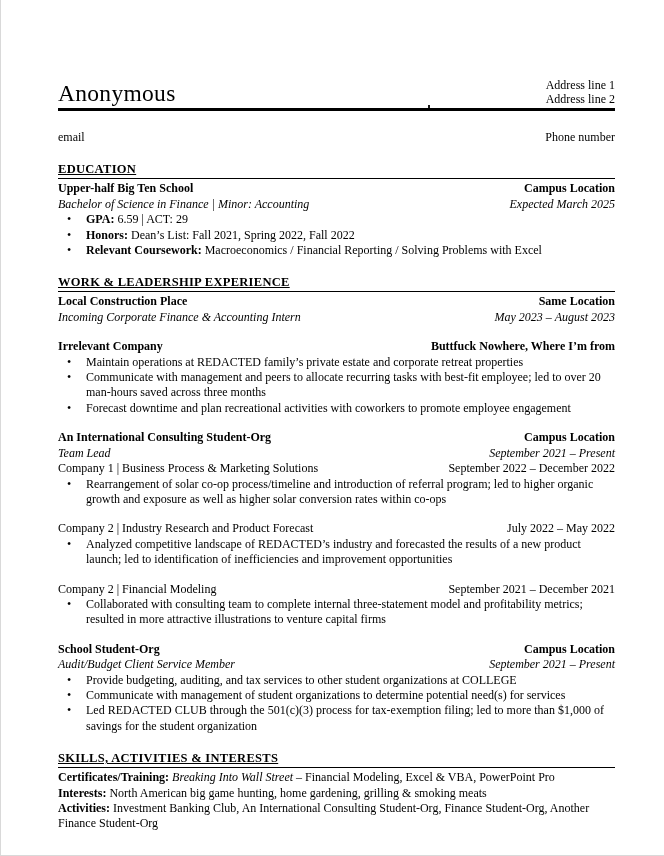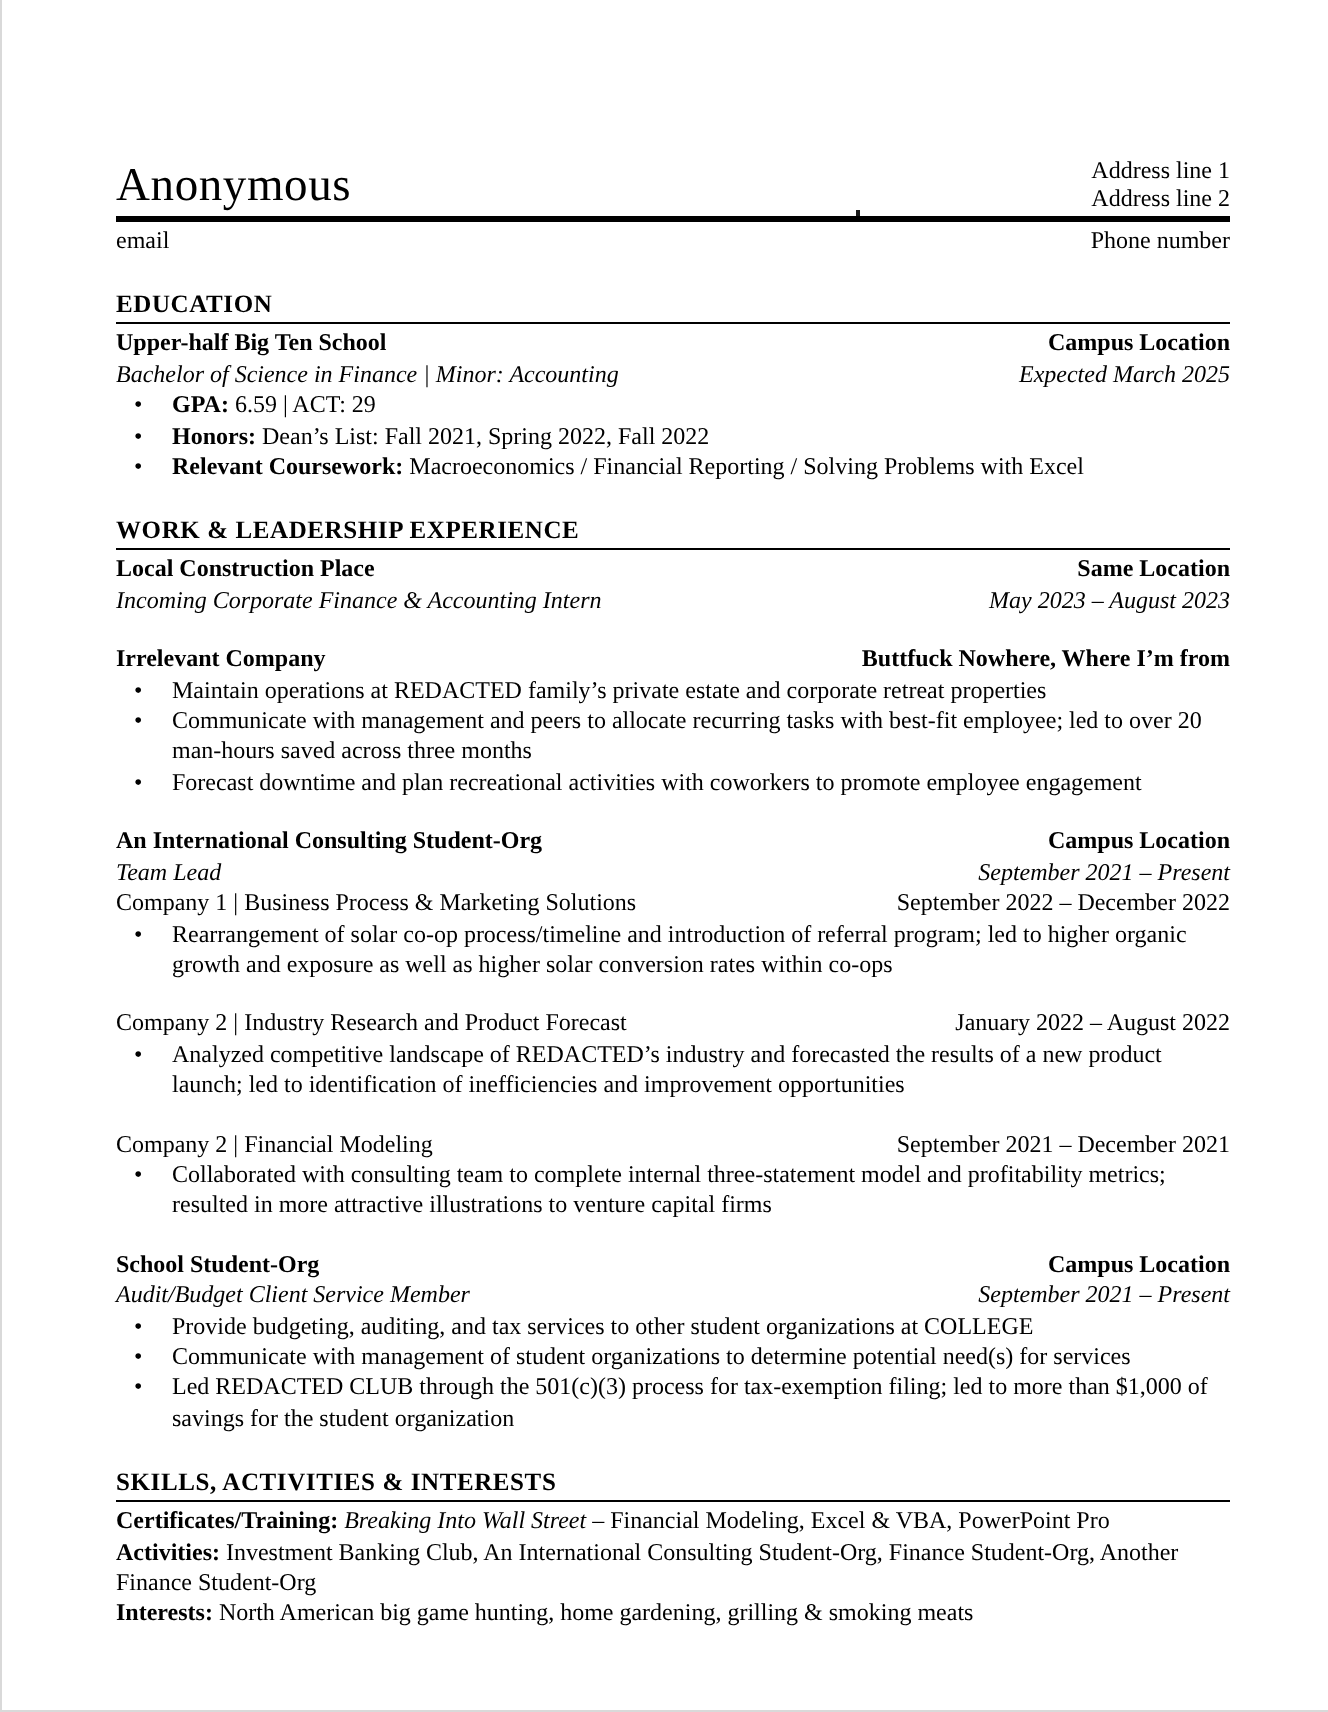--- a/index.html
+++ b/index.html
@@ -17,32 +17,33 @@
     overflow: hidden;
   }
   .page { padding: 78px 49px 0 57px; }
 
   
   .hdr-top { display: flex; justify-content: space-between; align-items: flex-end; }
   .name { font-size: 23.5px; line-height: 26px; letter-spacing: 0.3px; }
   .addr { text-align: right; line-height: 14px; }
   .hdr-rule { height: 3px; background: #000; margin-top: 2px; position: relative; }
   .stray { position: absolute; left: 370px; top: -3px; width: 2px; height: 3px; background: #1a1a1a; }
-  .hdr-bottom { display: flex; justify-content: space-between; margin-top: 2px; gap: 48px; }
+  .hdr-bottom { display: flex; justify-content: space-between; margin-top: 19px; gap: 48px; }
 
   
   section { margin-top: 17px; }
   .sec {
     font-size: 12.5px;
     font-weight: bold;
     letter-spacing: 0.3px;
     border-bottom: 1.6px solid #000;
     padding-bottom: 1px;
     margin-bottom: 2px;
     line-height: 15px;
+    text-decoration: underline;
   }
   .row { display: flex; justify-content: space-between; }
   .row .right { white-space: nowrap; text-align: right; padding-left: 10px; }
   .bold { font-weight: bold; }
   .italic { font-style: italic; }
 
   .entry { margin-top: 14px; }
   .entry.first { margin-top: 0; }
   .project { margin-top: 14px; }
 
@@ -143,21 +144,21 @@
           <span class="right">September 2022 – December 2022</span>
         </div>
         <ul>
           <li>Rearrangement of solar co-op process/timeline and introduction of referral program; led to higher organic growth and exposure as well as higher solar conversion rates within co-ops</li>
         </ul>
       </div>
 
       <div class="project">
         <div class="row">
           <span>Company 2 | Industry Research and Product Forecast</span>
-          <span class="right">January 2022 – August 2022</span>
+          <span class="right">July 2022 – May 2022</span>
         </div>
         <ul>
           <li>Analyzed competitive landscape of REDACTED’s industry and forecasted the results of a new product launch; led to identification of inefficiencies and improvement opportunities</li>
         </ul>
       </div>
 
       <div class="project">
         <div class="row">
           <span>Company 2 | Financial Modeling</span>
           <span class="right">September 2021 – December 2021</span>
@@ -186,22 +187,22 @@
   </section>
 
   <section>
     <h2 class="sec">SKILLS, ACTIVITIES &amp; INTERESTS</h2>
     <div class="skill-line">
       <b>Certificates/Training:</b>
       <i>Breaking Into Wall Street</i>
       <span>– Financial Modeling, Excel &amp; VBA, PowerPoint Pro</span>
     </div>
     <div class="skill-line">
+      <b>Interests:</b>
+      <span>North American big game hunting, home gardening, grilling &amp; smoking meats</span>
+    </div>
+    <div class="skill-line">
       <b>Activities:</b>
       <span>Investment Banking Club, An International Consulting Student-Org, Finance Student-Org, Another Finance Student-Org</span>
     </div>
-    <div class="skill-line">
-      <b>Interests:</b>
-      <span>North American big game hunting, home gardening, grilling &amp; smoking meats</span>
-    </div>
   </section>
 
 </div>
 
 </body></html>

